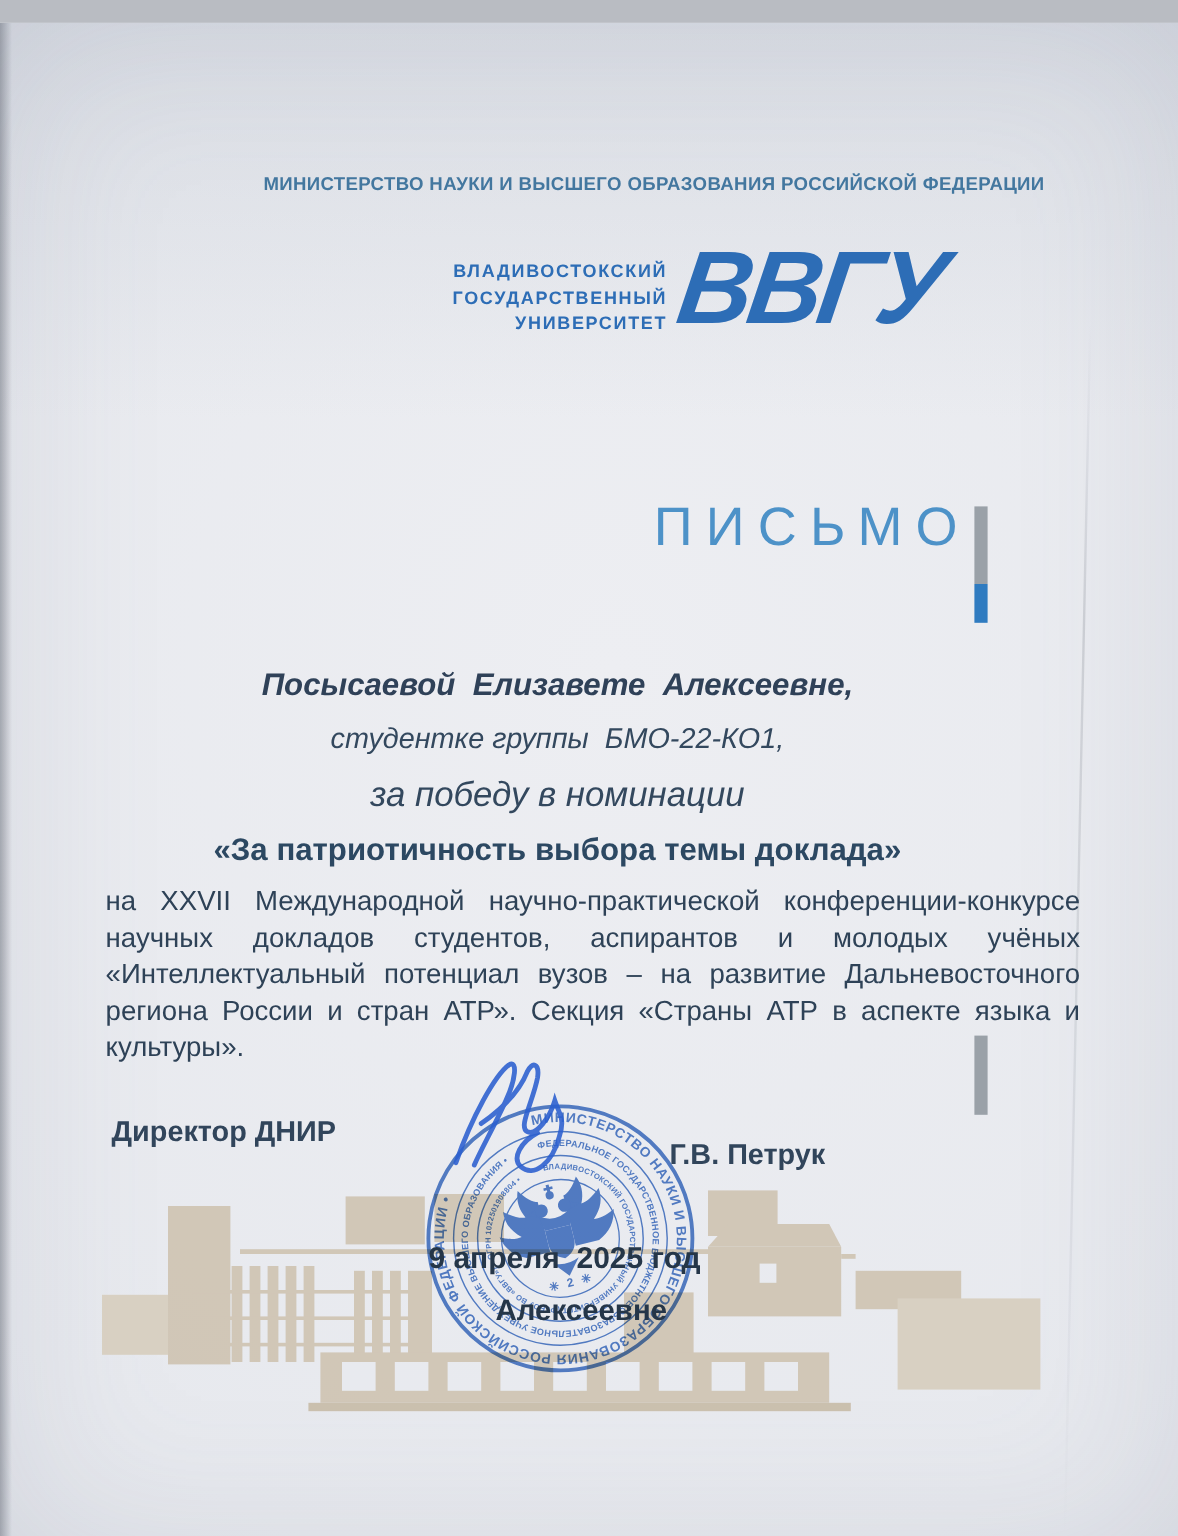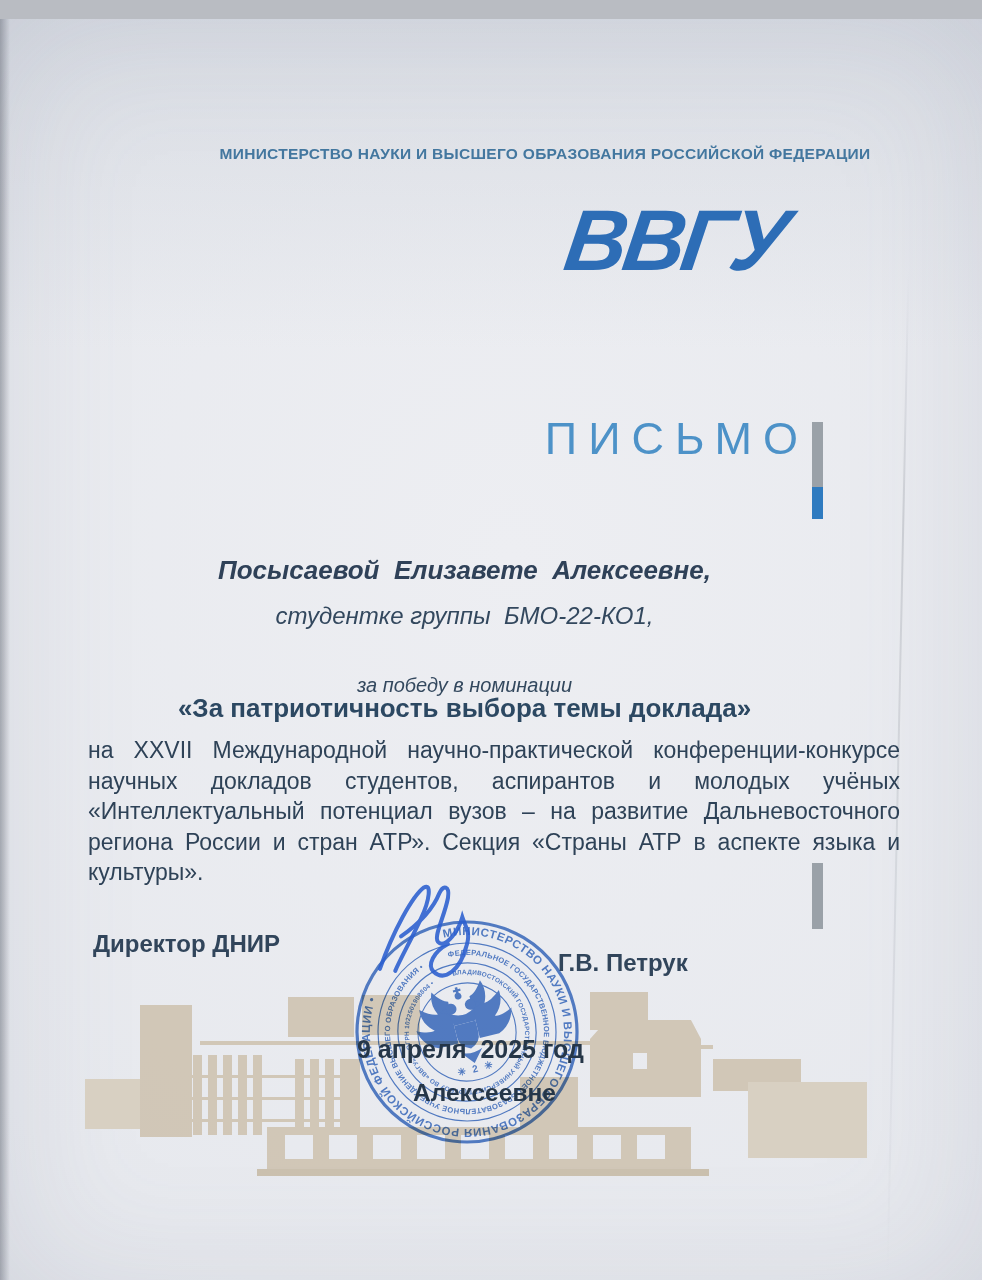--- a/index.html
+++ b/index.html
@@ -30,21 +30,21 @@
   .title-wrap{position:absolute;left:0;top:394px;width:801px;text-align:right;}
   .title-main{font-size:52px;font-weight:800;letter-spacing:-0.5px;color:#3477be;line-height:1.08;}
   .title-sub{font-size:45px;font-weight:400;letter-spacing:11px;color:#4d92c8;line-height:1.0;margin-top:3px;margin-right:-8px;}
   .accent-bar-1{position:absolute;left:812px;top:403px;width:11px;height:97px;
     background:linear-gradient(to bottom,#9aa1a8 0%,#9aa1a8 67%,#2f7bc0 67%,#2f7bc0 100%);}
   .accent-bar-2{position:absolute;left:812px;top:844px;width:11px;height:66px;background:#9aa1a8;}
 
   .centerline{position:absolute;left:0;width:929px;text-align:center;white-space:pre;}
   .recip-name{top:536px;font-size:26px;font-weight:bold;font-style:italic;color:#2f4158;}
   .recip-group{top:583px;font-size:24px;font-style:italic;color:#33485e;}
-  .recip-reason{top:655px;font-size:20px;font-style:italic;color:#33485e;}
+  .recip-reason{top:628px;font-size:29px;font-style:italic;color:#33485e;}
   .nomination{top:674px;font-size:26px;font-weight:bold;color:#2c4862;}
 
   .body-par{position:absolute;left:88px;top:716px;width:812px;
     font-size:23px;line-height:30.5px;text-align:justify;color:#2e4257;}
 
   .supervisor{position:absolute;left:93px;top:861px;font-size:20.5px;color:#2e4257;}
 
   .director{position:absolute;left:93px;top:911px;font-size:24px;font-weight:bold;color:#31455b;}
   .signer{position:absolute;left:558px;top:930px;font-size:24px;font-weight:bold;color:#31455b;}
 
@@ -66,20 +66,25 @@
 <body>
 
 <div class="page">
 
   <div class="shade-top"></div>
   <div class="shade-left"></div>
   <div class="crease"></div>
 
   <div class="ministry z-text">МИНИСТЕРСТВО НАУКИ И ВЫСШЕГО ОБРАЗОВАНИЯ РОССИЙСКОЙ ФЕДЕРАЦИИ</div>
 
+  <div class="logo-block z-text">
+    <div class="logo-line">ВЛАДИВОСТОКСКИЙ</div>
+    <div class="logo-line">ГОСУДАРСТВЕННЫЙ</div>
+    <div class="logo-line">УНИВЕРСИТЕТ</div>
+  </div>
   <div class="vvsu z-text">ВВГУ</div>
 
   <div class="title-wrap z-text">
     <div class="title-sub">ПИСЬМО</div>
   </div>
   <div class="accent-bar-1"></div>
 
   <div class="centerline recip-name z-text">Посысаевой  Елизавете  Алексеевне,</div>
   <div class="centerline recip-group z-text">студентке группы  БМО-22-КО1,</div>
   <div class="centerline recip-reason z-text">за победу в номинации</div>

